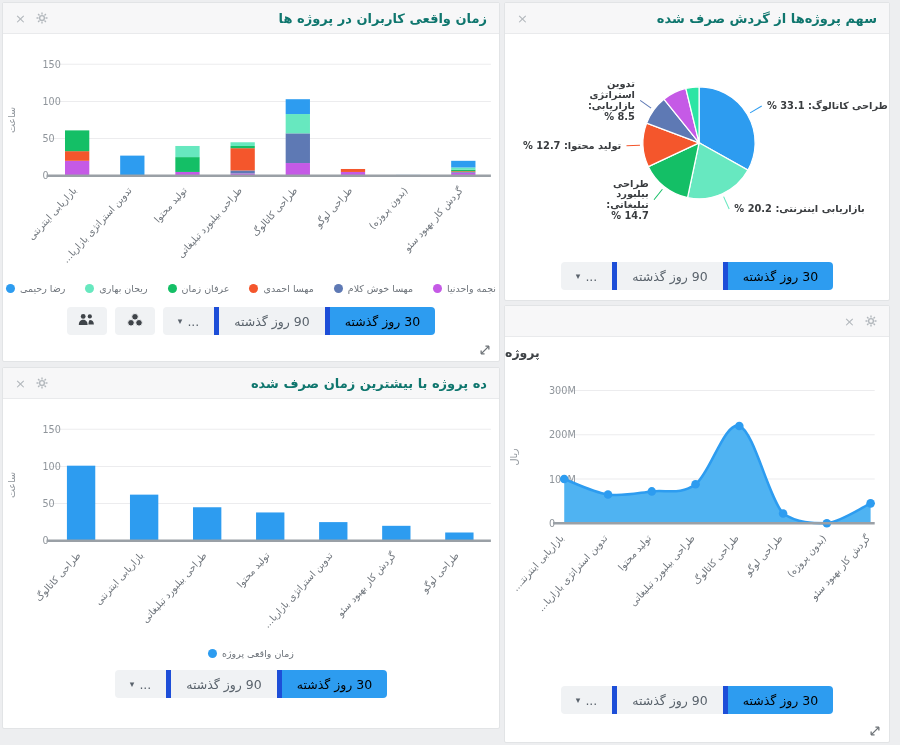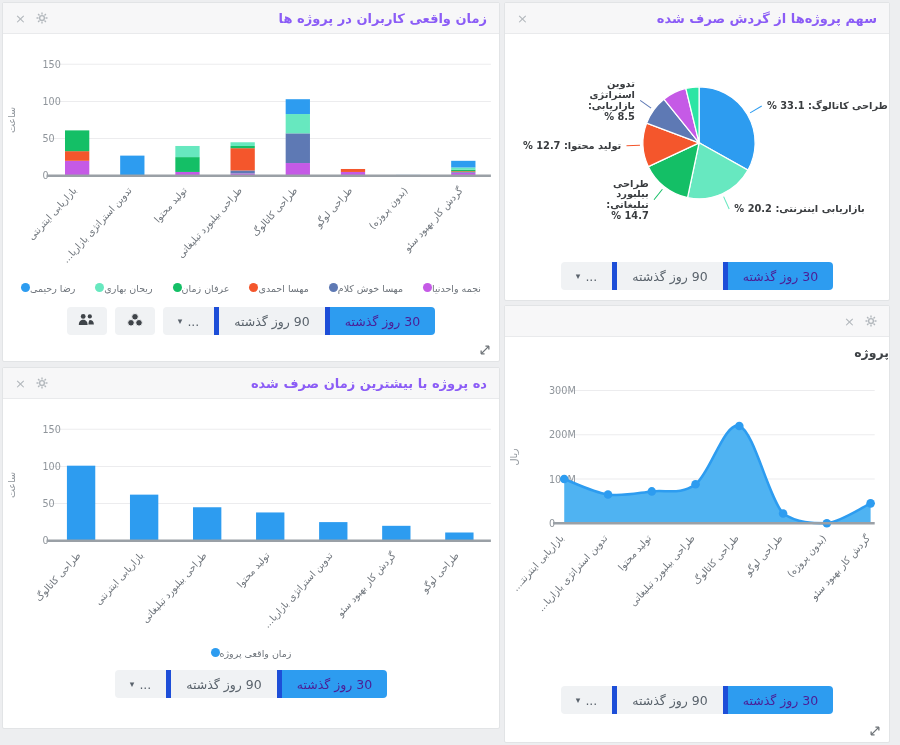--- a/index.html
+++ b/index.html
@@ -12,45 +12,45 @@
     box-sizing:border-box;display:flex;flex-direction:column;overflow:hidden;
   }
   #panel-realtime{left:2px;top:2px;width:498px;height:360px}
   #panel-share{left:504px;top:2px;width:386px;height:299px}
   #panel-top{left:2px;top:367px;width:498px;height:362px}
   #panel-wage{left:504px;top:305px;width:386px;height:438px}
   .phead{
     height:30px;flex:none;background:#f7f7f8;border-bottom:1px solid #e9eaec;
     display:flex;align-items:center;padding:0 12px;
   }
-  .ptitle{flex:1;font-size:13px;color:#8b5cf6}
+  .ptitle{flex:1;font-size:13px;color:#0f766e}
   .hicons{display:flex;align-items:center;gap:10px}
   .hicon{color:#b3b8bd;font-size:13px;line-height:1;cursor:pointer;user-select:none}
   .hicon svg{display:block}
   .chartwrap{flex:none;padding:4px 0 0 0}
   svg.chart{display:block;width:100%;height:auto;overflow:visible}
   .tick{font-size:9.5px;fill:#8f959b}
   .xlab{font-size:9.5px;fill:#6e747b}
   .pielab{font-size:9.5px;font-weight:bold;fill:#3a3d40}
-  .ctitle{flex:none;text-align:right;font-size:12.5px;font-weight:bold;color:#3f4347;margin:8px 0 2px}
+  .ctitle{flex:none;text-align:left;font-size:12.5px;font-weight:bold;color:#3f4347;margin:8px 0 2px}
   .legend{flex:none;display:flex;justify-content:center;align-items:center;gap:20px;
     font-size:9.5px;color:#6e747b;margin-top:8px}
-  .legend-item{display:flex;align-items:flex-start;cursor:pointer}
+  .legend-item{display:flex;align-items:center;gap:5px;cursor:pointer}
   .legend-item .dot{width:9px;height:9px;border-radius:50%;display:inline-block}
   .legend-item .areamark svg{display:block}
   .btnrow{flex:none;display:flex;justify-content:center;align-items:center;gap:8px;margin-top:auto}
   .btngroup{display:flex}
   .btn{
     height:28px;padding:0 15px;border:none;background:#f0f2f4;color:#5a636c;
     font-family:inherit;font-size:12.5px;cursor:pointer;display:flex;align-items:center;gap:5px;
   }
   .btngroup .btn{border-left:5px solid #1d4ed8}
   .btngroup .btn:first-child{border-radius:0 4px 4px 0}
   .btngroup .btn:last-child{border-radius:4px 0 0 4px;border-left:none}
-  .btn.active{background:#2d9cf0;color:#4c1d95}
+  .btn.active{background:#2d9cf0;color:#000000}
   .btn .caret{font-size:9px;color:#5a636c}
   .iconbtn{
     width:40px;height:28px;border-radius:4px;border:none;background:#f0f2f4;
     display:flex;align-items:center;justify-content:center;cursor:pointer;
   }
   .resize{
     position:absolute;bottom:5px;left:auto;right:auto;cursor:nwse-resize;
   }
   .resize svg{display:block}
   

